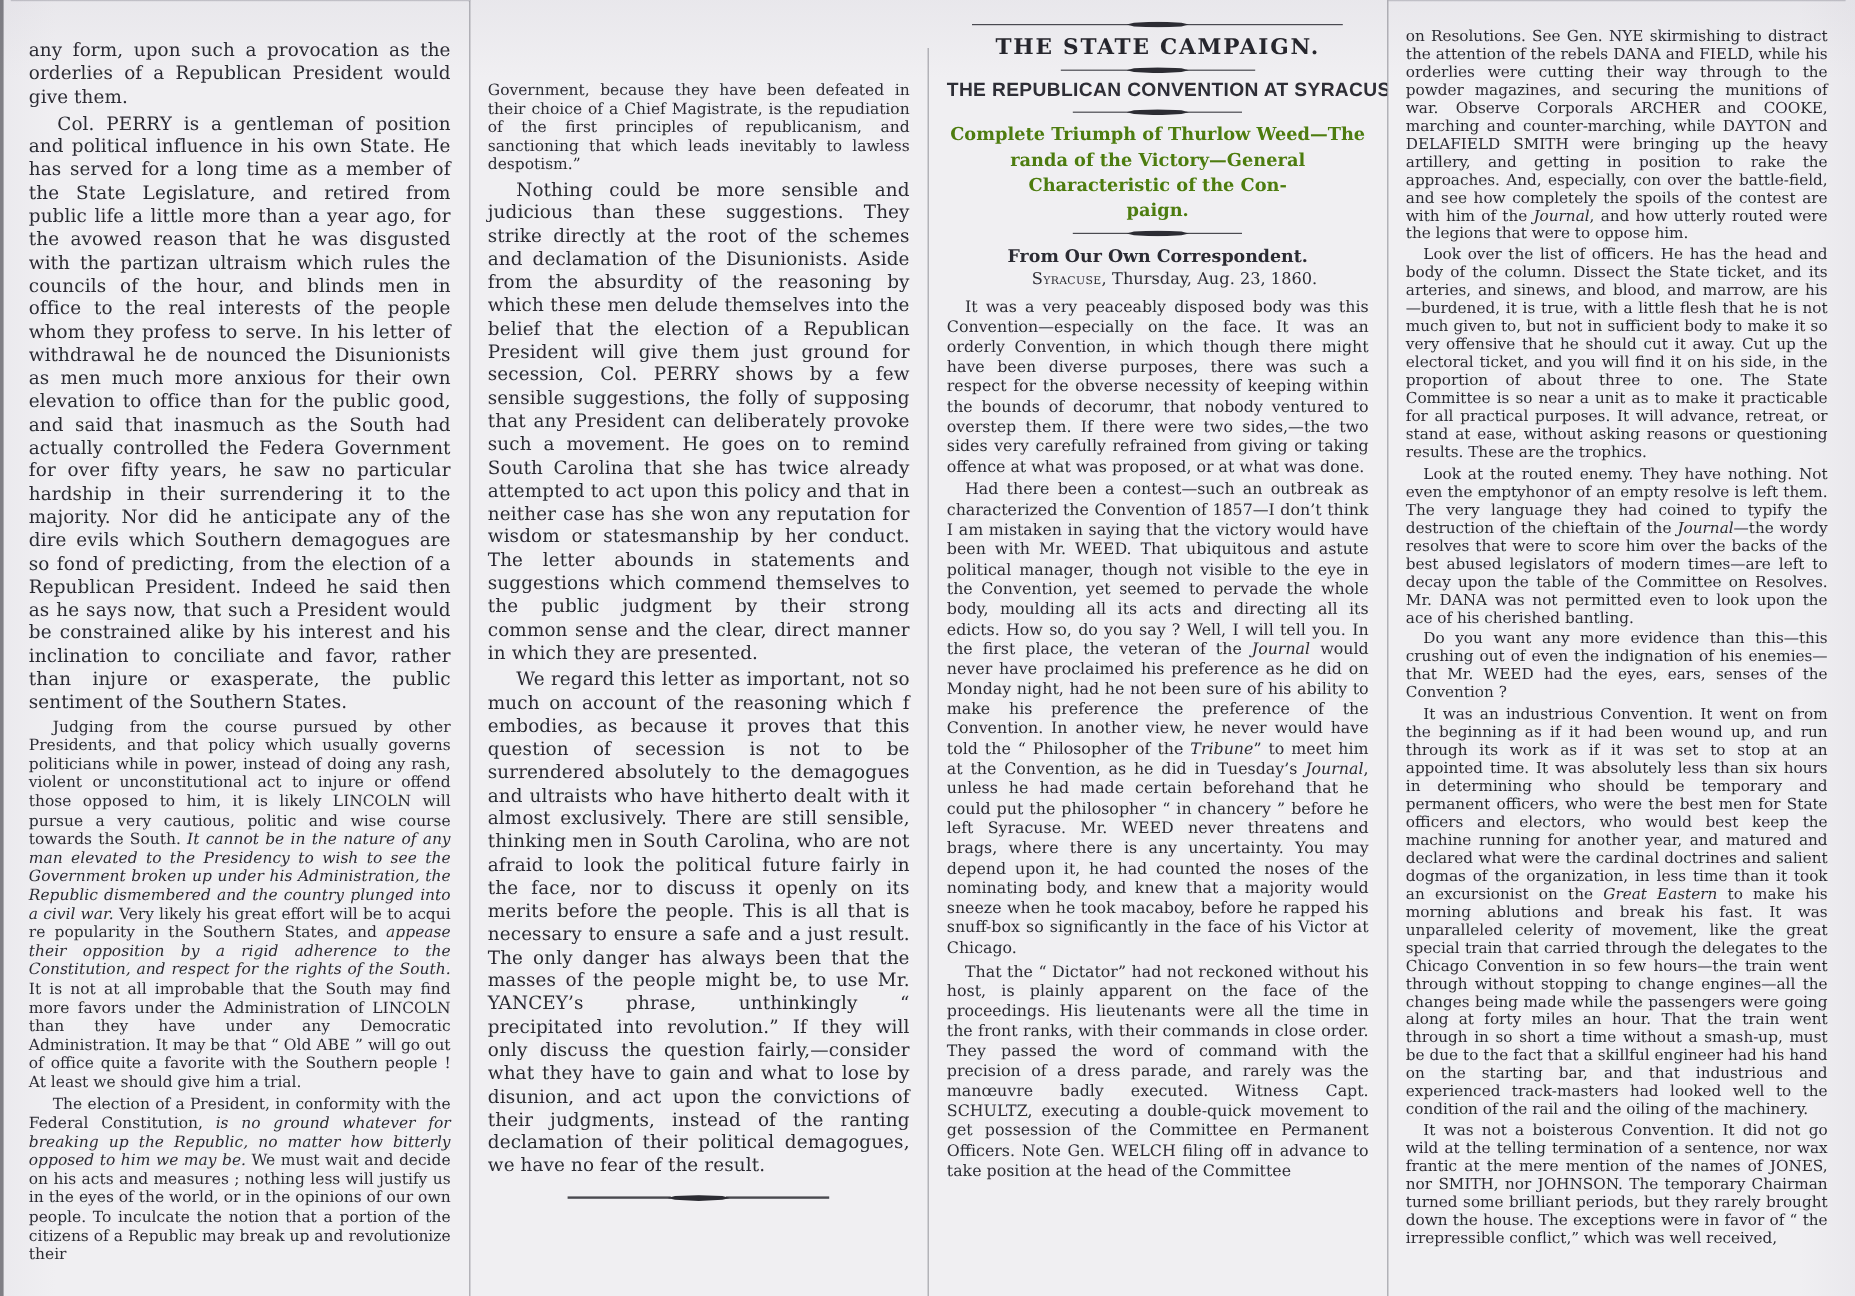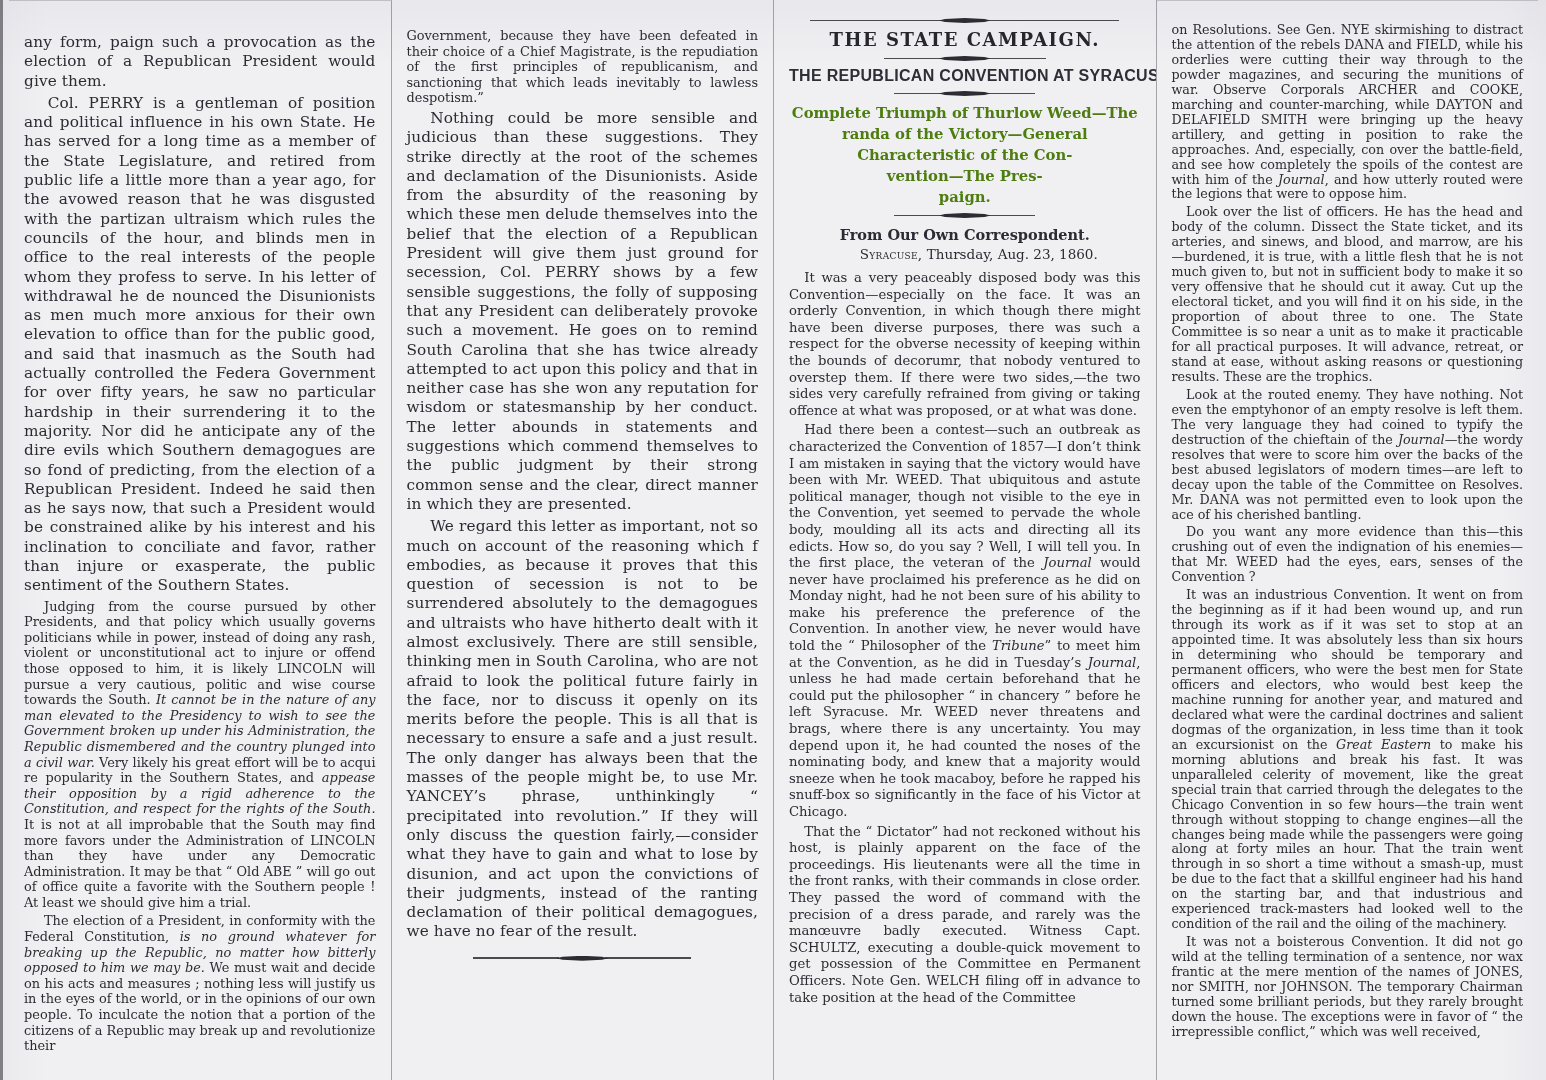--- a/index.html
+++ b/index.html
@@ -22,21 +22,21 @@
   }
   .col{
     flex:1 1 0;
     box-sizing:border-box;
     padding:0 15px;
     border-right:1px solid rgba(70,70,82,.45);
     overflow:hidden;
   }
   .col:last-child{border-right:none;}
   .col[data-col="0"]{padding-top:32px;border-top:1px solid rgba(100,100,112,.30);}
-  .col[data-col="1"]{padding-top:28px;}
+  .col[data-col="1"]{padding-top:28px;margin-top:40px;}
   .col[data-col="2"]{padding-top:12px;}
   .col[data-col="3"]{padding-top:22px;border-top:1px solid rgba(100,100,112,.30);}
 
   .para{
     margin:0 0 3px 0;
     text-align:justify;
     text-justify:inter-word;
   }
   .para.indent{text-indent:1.55em;}
   .body-lg{font-size:15.3px;line-height:19.3px;letter-spacing:.1px;}
@@ -98,21 +98,21 @@
     width:52px;height:5px;margin:0 -3px;
     background:#2c2c33;
     clip-path:polygon(0 50%,12% 18%,50% 0,88% 18%,100% 50%,88% 82%,50% 100%,12% 82%);
   }
 </style>
 </head>
 <body>
 
 <main class="page">
   <section class="col" data-col="0">
-      <p class="para body-lg"><span>any form, paign such a provocation as the election of a Republican President would give them.</span></p>
+      <p class="para body-lg"><span>any form, upon such a provocation as the orderlies of a Republican President would give them.</span></p>
       <p class="para body-lg indent"><span>Col. PERRY is a gentleman of position and political influence in his own State.  He has served for a long time as a member of the State Legislature, and retired from public life a little more than a year ago, for the avowed reason that he was disgusted with the partizan ultraism which rules the councils of the hour, and blinds men in office to the real interests of the people whom they profess to serve.  In his letter of withdrawal he de nounced the Disunionists as men much more anxious for their own elevation to office than for the public good, and said that inasmuch as the South had actually controlled the Federa Government for over fifty years, he saw no particular hardship in their surrendering it to the majority.  Nor did he anticipate any of the dire evils which Southern demagogues are so fond of predicting, from the election of a Republican President.  Indeed he said then as he says now, that such a President would be constrained alike by his interest and his inclination to conciliate and favor, rather than injure or exasperate, the public sentiment of the Southern States.</span></p>
       <p class="para body-sm indent"><span>Judging from the course pursued by other Presidents, and that policy which usually governs politicians while in power, instead of doing any rash, violent or unconstitutional act to injure or offend those opposed to him, it is likely LINCOLN will pursue a very cautious, politic and wise course towards the South.  </span><span class="it">It cannot be in the nature of any man elevated to the Presidency to wish to see the Government broken up under his Administration, the Republic dismembered and the country plunged into a civil war.</span><span>  Very likely his great effort will be to acqui re popularity in the Southern States, and </span><span class="it">appease their opposition by a rigid adherence to the Constitution, and respect for the rights of the South.</span><span>  It is not at all improbable that the South may find more favors under the Administration of LINCOLN than they have under any  Democratic Administration.  It may be that “ Old ABE ” will go out of office quite a favorite with the Southern people !  At least we should give him a trial.</span></p>
       <p class="para body-sm indent"><span>The election of a President, in conformity with the Federal Constitution, </span><span class="it">is no ground whatever for breaking up the Republic, no matter how bitterly opposed to him we may be.</span><span>  We must wait and decide on his acts and measures ; nothing less will justify us in the eyes of the world, or in the opinions of our own people.  To inculcate the notion that a portion of the citizens of a Republic may break up and revolutionize their</span></p>
     </section>
   <section class="col" data-col="1">
       <p class="para body-sm"><span>Government, because they have been defeated in their choice of a Chief Magistrate, is the repudiation of the first principles of republicanism, and sanctioning that which leads inevitably to lawless despotism.”</span></p>
       <p class="para body-lg indent"><span>Nothing could be more sensible and judicious than these suggestions.  They strike directly at the root of the schemes and declamation of the Disunionists.  Aside from the absurdity of the reasoning by which these men delude themselves into the belief that the election of a Republican President will give them just ground for secession, Col. PERRY shows by a few sensible suggestions, the folly of supposing that any President can deliberately provoke such a movement.  He goes on to remind South Carolina that she has twice already attempted to act upon this policy and that in neither case has she won any reputation for wisdom or statesmanship by her conduct.  The letter abounds in statements and suggestions which commend themselves to the public judgment by their strong common sense and the clear, direct manner in which they are presented.</span></p>
       <p class="para body-lg indent"><span>We regard this letter as important, not so much on account of the reasoning which f embodies, as because it proves that this question of secession is not to be surrendered absolutely to the demagogues and ultraists who have hitherto dealt with it almost exclusively. There are still sensible, thinking men in South Carolina, who are not afraid to look the political future fairly in the face, nor to discuss it openly on its merits before the people.  This is all that is necessary to ensure a safe and a just result.  The only danger has always been that the masses of the people might be, to use Mr. YANCEY’s phrase, unthinkingly “ precipitated into revolution.”  If they will only discuss the question fairly,—consider what they have to gain and what to lose by disunion, and act upon the convictions of their judgments, instead of the ranting declamation of their political demagogues, we have no fear of the result.</span></p>
       <div class="fancy-rule" style="width: 62%; margin-top: 14px;">
         <span class="rline"></span>
@@ -135,21 +135,20 @@
       <h2 class="subheadline">THE REPUBLICAN CONVENTION AT SYRACUSE.</h2>
       <div class="fancy-rule" style="width: 40%;">
         <span class="rline"></span>
         <span class="rdiamond"></span>
         <span class="rline"></span>
       </div>
       <div class="deck">
         <div class="deck-line">Complete Triumph of Thurlow Weed—The</div>
         <div class="deck-line">randa of the Victory—General</div>
         <div class="deck-line">Characteristic of the Con-</div>
-        <div class="deck-line">vention—The Pres-</div>
         <div class="deck-line">paign.</div>
       </div>
       <div class="fancy-rule" style="width: 40%;">
         <span class="rline"></span>
         <span class="rdiamond"></span>
         <span class="rline"></span>
       </div>
       <div class="byline">From Our Own Correspondent.</div>
       <div class="dateline"><span class="sc">Syracuse,</span><span> Thursday, Aug. 23, 1860.</span></div>
       <p class="para p-corr indent"><span>It was a very peaceably disposed body was this Convention—especially on the face.  It was an orderly Convention, in which though there might have been diverse purposes, there was such a respect for the obverse necessity of keeping within the bounds of decorumr, that nobody ventured to overstep them.  If there were two sides,—the two sides very carefully refrained from giving or taking offence at what was proposed, or at what was done.</span></p>

